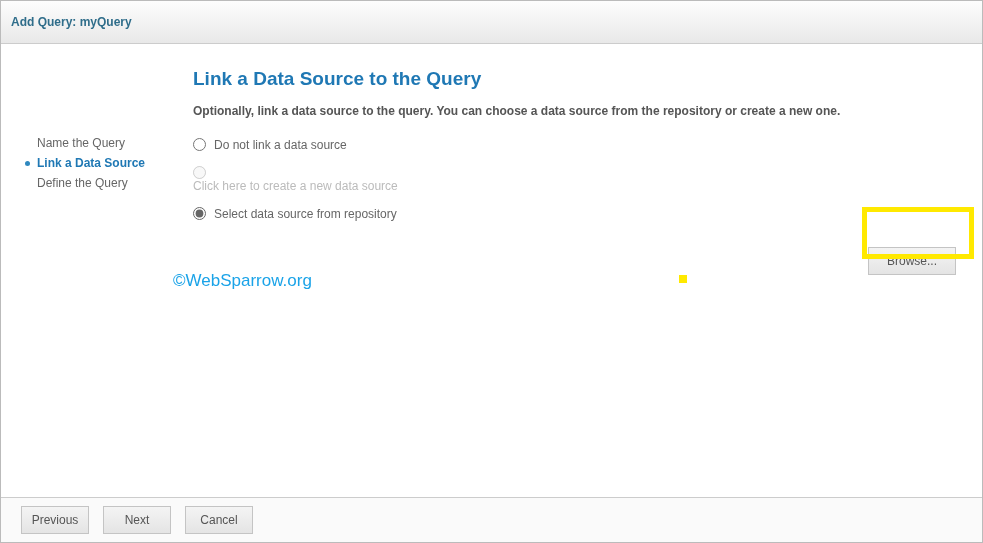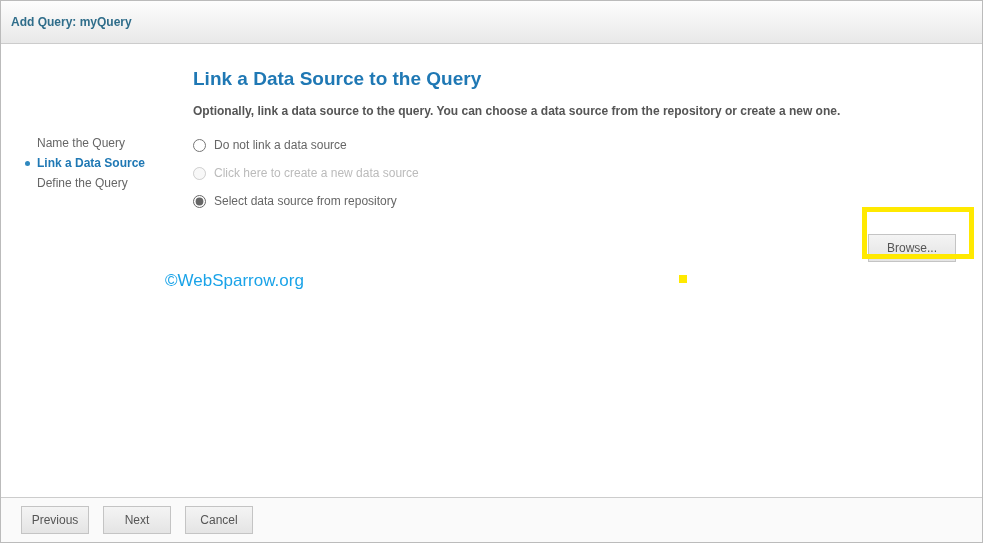--- a/index.html
+++ b/index.html
@@ -63,29 +63,29 @@
     margin-bottom: 14px;
   }
   .page-sub {
     font-size: 12px;
     font-weight: bold;
     color: #555;
     margin-bottom: 20px;
   }
   .radio-row {
     display: flex;
-    align-items: flex-end;
+    align-items: flex-start;
     margin-bottom: 14px;
     font-size: 12px;
   }
   .radio-row input[type=radio] {
     margin-right: 8px;
     accent-color: #666;
   }
-  .radio-row.disabled { color: #bbb; }
+  .radio-row.disabled { color: #bbb; flex-direction: column; }
   .radio-row.enabled { color: #666; }
   .text-input {
     width: 100%;
     height: 22px;
     border: 1px solid #ccc;
     padding: 2px 6px;
     font-size: 12px;
     font-family: Arial, sans-serif;
     color: #555;
     margin-top: -2px;
@@ -116,21 +116,21 @@
     height: 52px;
   }
   .highlight-next {
     left: 100px;
     bottom: 4px;
     width: 62px;
     height: 38px;
   }
   .watermark {
     position: absolute;
-    left: 164px;
+    left: 172px;
     top: 270px;
     color: #1aa3e8;
     font-size: 17px;
     font-weight: 400;
   }
   .yellow-dot {
     position: absolute;
     left: 678px;
     top: 274px;
     width: 8px;

